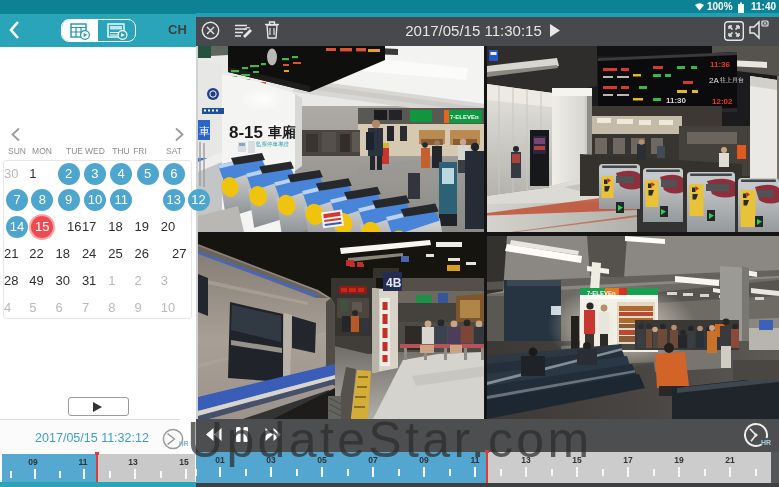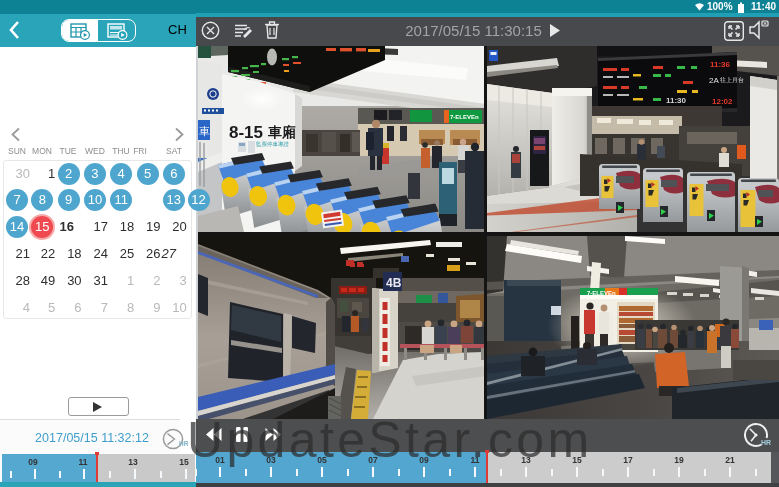--- a/index.html
+++ b/index.html
@@ -6,48 +6,48 @@
   body{width:779px;height:487px;overflow:hidden;position:relative;font-family:"Liberation Sans",sans-serif;background:#fff;}
   .abs{position:absolute;}
   
   #status{left:0;top:0;width:779px;height:14px;background:#0d8295;}
   #status .txt{position:absolute;top:1px;color:#fff;font-size:10px;font-weight:bold;}
   
   #lpanel{left:0;top:14px;width:196px;height:473px;background:#fff;}
   #lheader{position:absolute;left:0;top:0;width:196px;height:33px;background:#29a4b8;}
   #toggle{position:absolute;left:61px;top:5px;width:73px;height:21px;border:1.5px solid #fff;border-radius:8px;background:#29a4b8;overflow:hidden;}
   #toggle .lhalf{position:absolute;left:0;top:0;width:36px;height:21px;background:#fff;}
-  .ch{position:absolute;left:168px;top:8px;color:#000000;font-size:13px;}
+  .ch{position:absolute;left:168px;top:8px;color:#404040;font-size:13px;font-weight:bold;}
   
   #cal{position:absolute;left:0;top:33px;width:196px;height:372px;background:#fff;}
   #mayrow{position:absolute;left:0;top:79px;width:196px;text-align:center;color:#3a4ec5;font-size:15px;font-weight:bold;}
   #wk{position:absolute;left:0;top:99px;width:196px;height:12px;}
   #wk span{position:absolute;top:0;width:30px;margin-left:-15px;text-align:center;color:#8d8d8d;font-size:8.5px;}
   #card{position:absolute;left:3px;top:113px;width:189px;height:159px;background:#fff;border:1px solid #e7e7e7;border-radius:3px;box-sizing:border-box;}
-  .d{position:absolute;width:26px;height:22px;margin-left:-13px;margin-top:-11px;text-align:right;line-height:22px;font-size:13px;color:#2f2f2f;}
+  .d{position:absolute;width:26px;height:22px;margin-left:-13px;margin-top:-11px;text-align:left;line-height:22px;font-size:13px;color:#2f2f2f;}
   .d.gray{color:#b9b9b9;}
   .circ{position:absolute;width:22px;height:22px;margin-left:-11px;margin-top:-11px;border-radius:50%;background:#4ea6ce;color:#fff;text-align:center;line-height:22px;font-size:13px;}
   .circ.red{background:#ee4a4f;box-shadow:0 0 0 2px rgba(244,134,134,0.7);}
   
   #playbtn{position:absolute;left:68px;top:350px;width:59px;height:17px;border:1.5px solid #9a9a9a;border-radius:3px;background:#fff;}
   #playbtn .tri{position:absolute;left:24px;top:3.5px;width:0;height:0;border-left:9px solid #333;border-top:5px solid transparent;border-bottom:5px solid transparent;}
   
   #lbottom{left:0;top:419px;width:180px;height:63px;background:#fbfbfb;border-top:1px solid #ddd;box-sizing:border-box;}
   #ldate{position:absolute;left:-6px;top:11px;width:196px;text-align:center;color:#3f9fcc;font-size:12.5px;}
   #lteal{left:0;top:482px;width:196px;height:5px;background:#2ba4b8;}
   
   #ltl{position:absolute;left:2px;top:34px;width:193px;height:28px;background:#c9c9c9;}
   #ltl .blue{position:absolute;left:0;top:0;width:95px;height:28px;background:#55a8d0;}
   #ltl .red{position:absolute;left:94px;top:0;width:2px;height:28px;background:#e03a35;}
   .tlab{position:absolute;top:3px;font-size:8.5px;font-weight:bold;color:#333;width:20px;margin-left:-10px;text-align:center;}
   .tick{position:absolute;top:15px;width:2px;height:10px;background:#f4f8fa;}
   .tick.s{top:17px;height:7px;}
   
   #rtool{left:196px;top:17px;width:583px;height:29px;background:#47494d;}
-  #rtitle{position:absolute;left:0;top:8px;width:555px;text-align:center;color:#a3a3a3;font-size:15px;}
+  #rtitle{position:absolute;left:0;top:8px;width:555px;text-align:center;color:#e5e5e5;font-size:15px;}
   #vids{left:196px;top:46px;width:583px;height:373px;background:#141414;}
   .q{position:absolute;overflow:hidden;background:#333;}
   #q1{left:2px;top:0;width:286px;height:186px;}
   #q2{left:291px;top:0;width:292px;height:186px;}
   #q3{left:2px;top:190px;width:286px;height:183px;}
   #q4{left:291px;top:190px;width:292px;height:183px;}
   
   #cbar{left:196px;top:419px;width:583px;height:33px;background:#4d4e50;}
   
   #rtl{left:196px;top:452px;width:575px;height:31px;background:#cccccc;}
@@ -801,21 +801,21 @@
   <div id="cal">
     <svg class="abs" style="left:10px;top:80px;" width="11" height="15" viewBox="0 0 11 15">
         <path d="M9 1.5 L2.5 7.5 L9 13.5" fill="none" stroke="#9a9a9a" stroke-width="1.8"></path>
       </svg>
     <svg class="abs" style="left:174px;top:80px;" width="11" height="15" viewBox="0 0 11 15">
         <path d="M2 1.5 L8.5 7.5 L2 13.5" fill="none" stroke="#9a9a9a" stroke-width="1.8"></path>
       </svg>
     <div id="wk">
       <span style="left:17px;">SUN</span>
         <span style="left:42px;">MON</span>
-        <span style="left:68px;">TUE</span>
+        <span style="left:68px;text-align:right;">TUE</span>
         <span style="left:95px;">WED</span>
         <span style="left:121px;">THU</span>
         <span style="left:140px;">FRI</span>
         <span style="left:174px;">SAT</span>
     </div>
     <div id="card"></div>
     <div id="dates">
         <div class="d gray" style="left:17px;top:126.5px;">30</div>
         <div class="d" style="left:42.3px;top:126.5px;">1</div>
         <div class="circ" style="left:68.6px;top:126.5px;">2</div>
@@ -825,32 +825,32 @@
         <div class="circ" style="left:173.8px;top:126.5px;">6</div>
         <div class="circ" style="left:17px;top:153.3px;">7</div>
         <div class="circ" style="left:42.3px;top:153.3px;">8</div>
         <div class="circ" style="left:68.6px;top:153.3px;">9</div>
         <div class="circ" style="left:94.9px;top:153.3px;">10</div>
         <div class="circ" style="left:121.2px;top:153.3px;">11</div>
         <div class="circ" style="left:147.5px;top:153.3px;margin-left:40px;">12</div>
         <div class="circ" style="left:173.8px;top:153.3px;">13</div>
         <div class="circ" style="left:17px;top:180.1px;">14</div>
         <div class="circ red" style="left:42.3px;top:180.1px;">15</div>
-        <div class="d" style="left:61px;top:180.1px;font-weight:bold;">16</div>
+        <div class="d" style="left:80px;top:180.1px;">16</div>
         <div class="d" style="left:94.9px;top:180.1px;">17</div>
         <div class="d" style="left:121.2px;top:180.1px;">18</div>
         <div class="d" style="left:147.5px;top:180.1px;">19</div>
         <div class="d" style="left:173.8px;top:180.1px;">20</div>
         <div class="d" style="left:17px;top:206.9px;">21</div>
         <div class="d" style="left:42.3px;top:206.9px;">22</div>
         <div class="d" style="left:68.6px;top:206.9px;">18</div>
         <div class="d" style="left:94.9px;top:206.9px;">24</div>
         <div class="d" style="left:121.2px;top:206.9px;">25</div>
         <div class="d" style="left:147.5px;top:206.9px;">26</div>
-        <div class="d" style="left:163px;top:206.9px;font-style:italic;">27</div>
+        <div class="d" style="left:185px;top:206.9px;">27</div>
         <div class="d" style="left:17px;top:233.7px;">28</div>
         <div class="d" style="left:42.3px;top:233.7px;">49</div>
         <div class="d" style="left:68.6px;top:233.7px;">30</div>
         <div class="d" style="left:94.9px;top:233.7px;">31</div>
         <div class="d gray" style="left:121.2px;top:233.7px;">1</div>
         <div class="d gray" style="left:147.5px;top:233.7px;">2</div>
         <div class="d gray" style="left:173.8px;top:233.7px;">3</div>
         <div class="d gray" style="left:17px;top:260.5px;">4</div>
         <div class="d gray" style="left:42.3px;top:260.5px;">5</div>
         <div class="d gray" style="left:68.6px;top:260.5px;">6</div>

